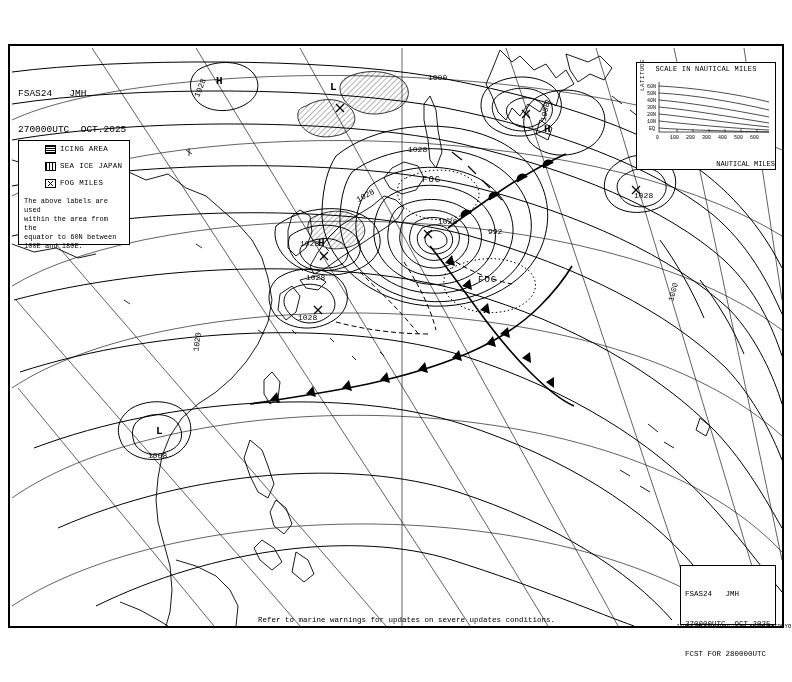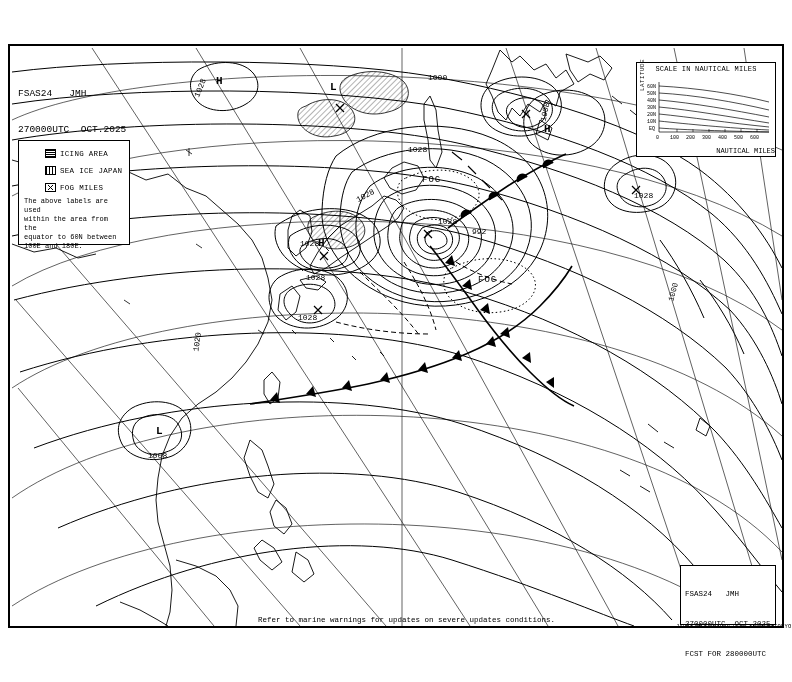--- a/index.html
+++ b/index.html
@@ -6,34 +6,34 @@
   body{width:792px;height:682px;font-family:"Liberation Sans",sans-serif;color:#000;}
   #chart{position:relative;width:792px;height:682px;overflow:hidden;background:#fff;}
   .frame{position:absolute;left:8px;top:44px;width:776px;height:584px;border:2px solid #000;box-sizing:border-box;}
   svg{display:block;}
   .lbl{position:absolute;font-size:8px;line-height:1;white-space:pre;}
   .mono{font-family:"Liberation Mono",monospace;}
   
   .titlebox{position:absolute;left:18px;top:64px;font-family:"Liberation Mono",monospace;font-size:9.5px;line-height:12px;white-space:pre;}
   
   .legendbox{position:absolute;left:18px;top:140px;width:112px;height:105px;border:1px solid #000;background:#fff;box-sizing:border-box;font-family:"Liberation Mono",monospace;}
-  .legrow{display:flex;align-items:flex-end;gap:4px;height:13px;margin:4px 0 0 4px;padding-left:22px;}
+  .legrow{display:flex;align-items:flex-start;gap:4px;height:13px;margin:4px 0 0 4px;padding-left:22px;}
   .legrow .sw{width:11px;height:9px;border:1px solid #000;box-sizing:border-box;}
   .sw-icing{background:
      repeating-linear-gradient(0deg,#000 0 1px,#fff 1px 2px);
      background-color:#000;}
   .sw-ice{background:repeating-linear-gradient(90deg,#000 0 1px,#fff 1px 3px);}
   .sw-fog{position:relative;background:#fff;}
   .sw-fog:before{content:"";position:absolute;left:1px;top:1px;right:1px;bottom:1px;
      background:linear-gradient(45deg,transparent 45%,#000 45% 55%,transparent 55%),
                 linear-gradient(-45deg,transparent 45%,#000 45% 55%,transparent 55%);}
   .legrow span{font-size:7.5px;letter-spacing:.3px;}
   .legnote{margin:5px 5px 0 5px;font-size:7px;line-height:9px;}
   
-  .scalebox{position:absolute;left:636px;top:62px;width:140px;height:95px;border:1px solid #000;background:#fff;box-sizing:border-box;font-family:"Liberation Mono",monospace;}
+  .scalebox{position:absolute;left:636px;top:62px;width:140px;height:108px;border:1px solid #000;background:#fff;box-sizing:border-box;font-family:"Liberation Mono",monospace;}
   .scaletitle{text-align:center;font-size:7px;margin-top:2px;letter-spacing:.2px;}
   .scalexlab{position:absolute;left:0;right:0;bottom:1px;text-align:right;font-size:7px;}
   .scaleylab{position:absolute;left:2px;top:28px;font-size:6px;transform:rotate(-90deg);transform-origin:left top;letter-spacing:.4px;}
   
   .stampbox{position:absolute;left:680px;top:565px;width:96px;height:60px;border:1px solid #000;background:#fff;box-sizing:border-box;font-family:"Liberation Mono",monospace;font-size:7.5px;line-height:10px;padding:3px 0 0 4px;white-space:pre;}
   .agency{position:absolute;left:676px;top:623px;font-family:"Liberation Mono",monospace;font-size:5.5px;letter-spacing:.2px;}
   .footnote{position:absolute;left:258px;top:616px;font-family:"Liberation Mono",monospace;font-size:7.5px;}
 </style>
 </head>
 <body>
@@ -244,21 +244,21 @@
     <div class="lbl mono" style="left:300px;top:240px;">1028</div>
     <div class="lbl mono" style="left:306px;top:274px;">1028</div>
     <div class="lbl mono" style="left:298px;top:314px;">1028</div>
     <div class="lbl mono" style="left:634px;top:192px;">1028</div>
     <div class="lbl mono" style="left:188px;top:338px;transform:rotate(-82deg);">1020</div>
     <div class="lbl mono" style="left:148px;top:452px;">1008</div>
     <div class="lbl mono" style="left:664px;top:288px;transform:rotate(-74deg);">1000</div>
     <div class="lbl mono" style="left:428px;top:74px;">1000</div>
     <div class="lbl mono" style="left:536px;top:108px;transform:rotate(-78deg);">1008</div>
     <div class="lbl mono" style="left:438px;top:218px;">1028</div>
-    <div class="lbl mono" style="left:472px;top:228px;">992</div>
+    <div class="lbl mono" style="left:488px;top:228px;">992</div>
 
     <div class="lbl mono" style="left:330px;top:82px;font-size:11px;font-weight:bold;">L</div>
     <div class="lbl mono" style="left:544px;top:124px;font-size:11px;font-weight:bold;">H</div>
     <div class="lbl mono" style="left:216px;top:76px;font-size:11px;font-weight:bold;">H</div>
     <div class="lbl mono" style="left:318px;top:238px;font-size:11px;font-weight:bold;">H</div>
     <div class="lbl mono" style="left:156px;top:426px;font-size:11px;font-weight:bold;">L</div>
 
     <div class="lbl mono" style="left:422px;top:176px;font-size:9px;letter-spacing:1px;">FOG</div>
     <div class="lbl mono" style="left:478px;top:276px;font-size:9px;letter-spacing:1px;">FOG</div>
   </div>

